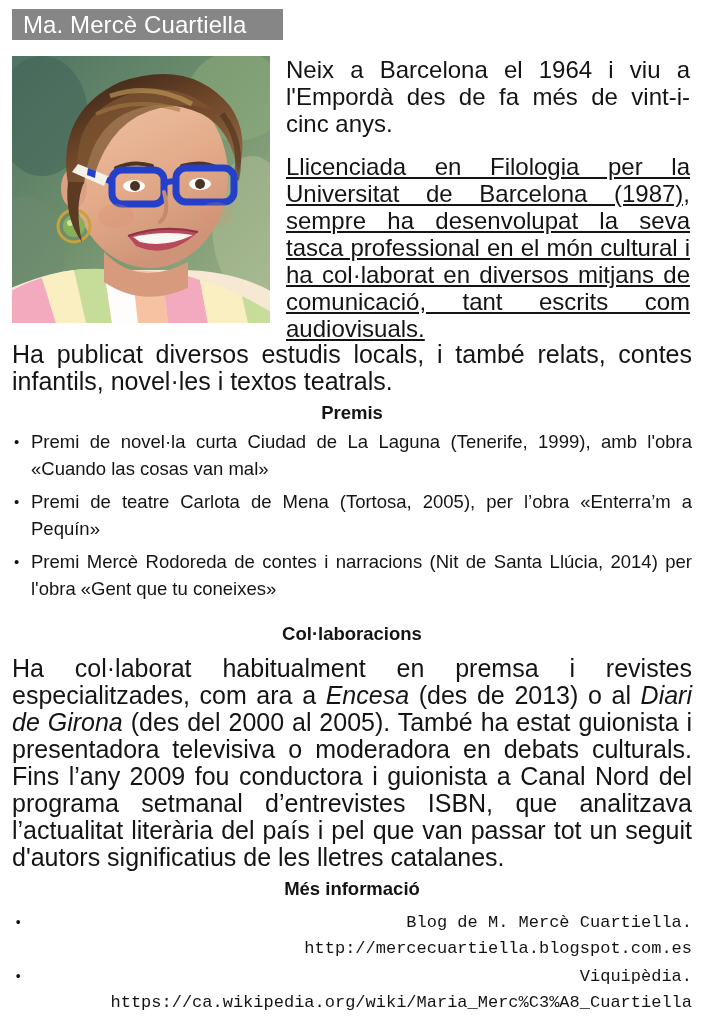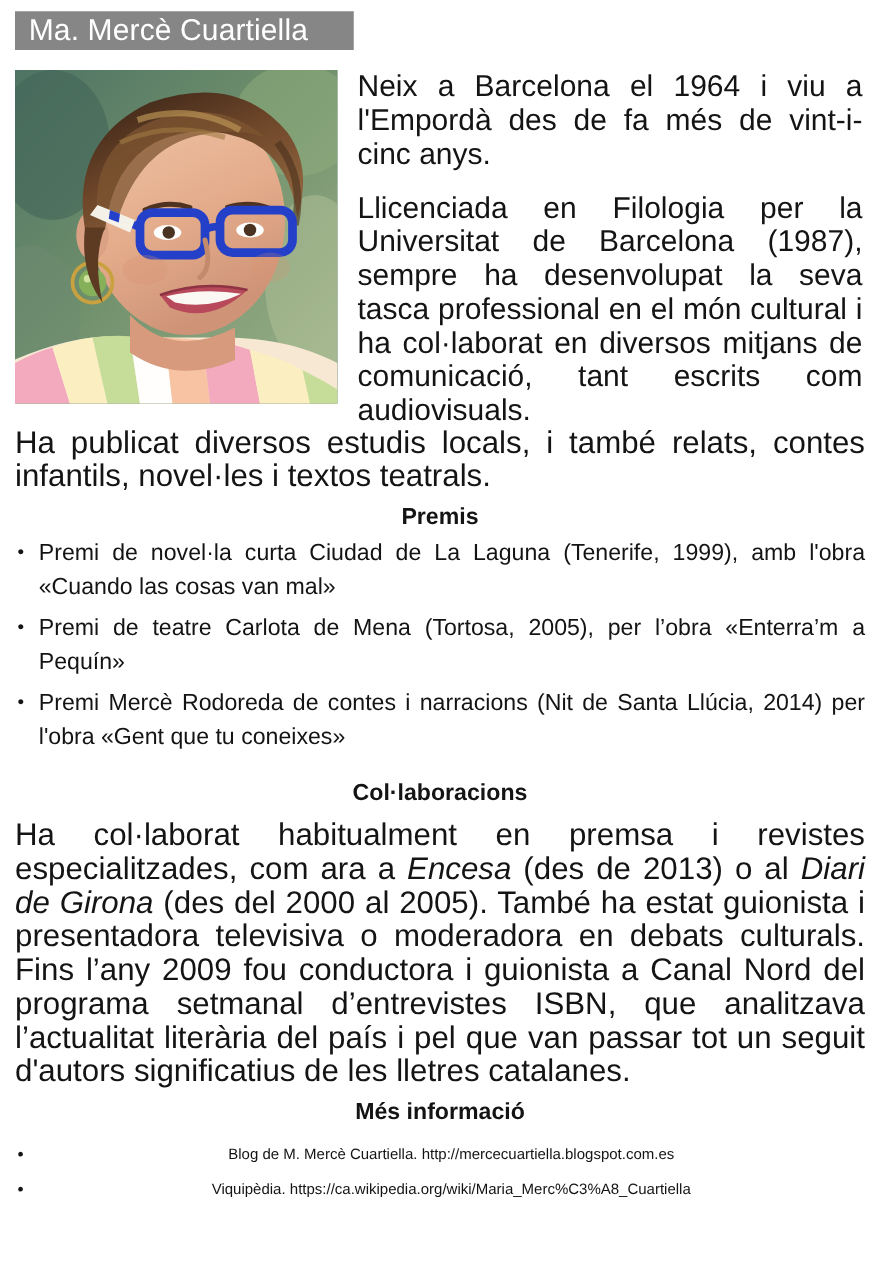--- a/index.html
+++ b/index.html
@@ -65,21 +65,21 @@
     top: 56px;
     width: 404px;
   }
   .intro-col p {
     margin: 0 0 16px 0;
     font-size: 24px;
     line-height: 27px;
     text-align: justify;
     text-justify: inter-word;
   }
-  .intro-col p:last-child { margin-bottom: 0; }
+  .intro-col p:last-child { margin-bottom: 0; text-decoration: underline; }
 
   
   .body-col {
     position: absolute;
     left: 12px;
     top: 341px;
     width: 680px;
   }
   .body-col p.para {
     margin: 0;
@@ -117,25 +117,26 @@
     content: "\2022";
     position: absolute;
     left: 2px;
     top: 0;
     font-size: 15px;
     line-height: 27px;
   }
 
   
   ul.bullets.info > li {
-    font-size: 12px;
+    font-size: 17px;
     line-height: 26px;
-    text-align: center;
+    text-align: right;
     margin-bottom: 2px;
     padding-left: 18px;
+    font-family: Liberation Mono, monospace;
   }
   ul.bullets.info > li::before {
     font-size: 14px;
     line-height: 26px;
   }
 
   p.para + h2.section-head { margin-top: 4px; }
 
   .it { font-style: italic; }
 </style>

